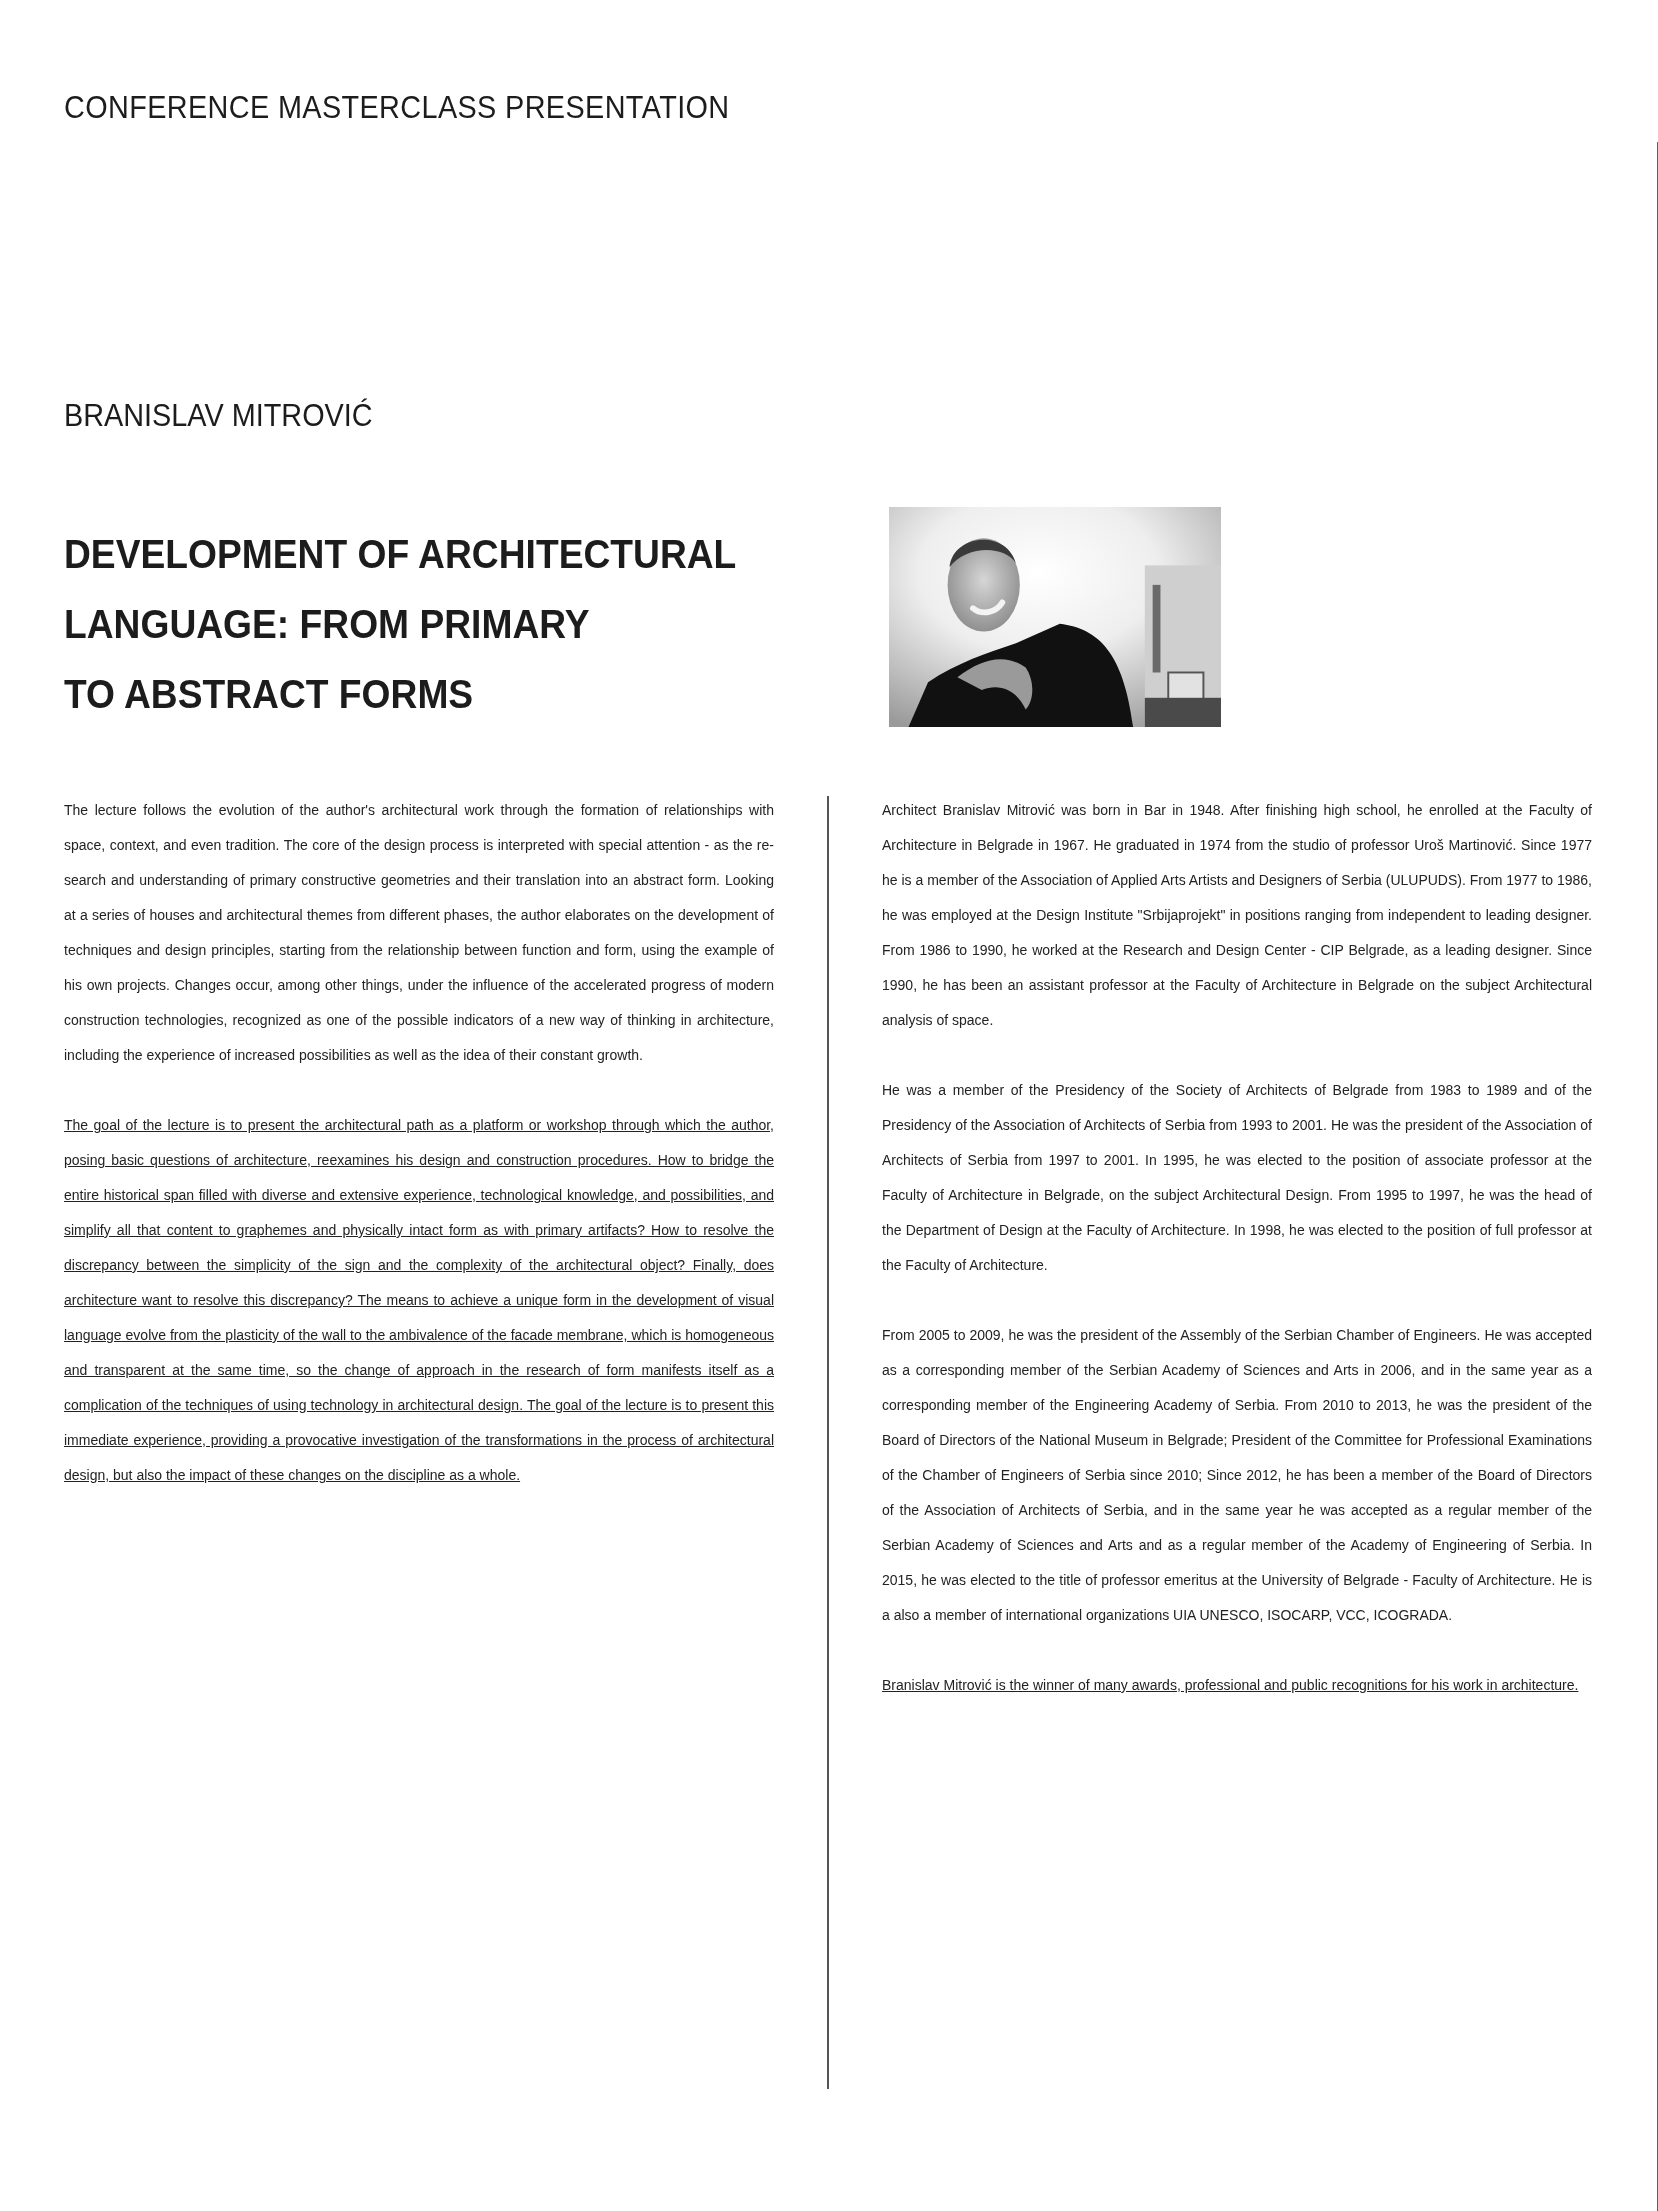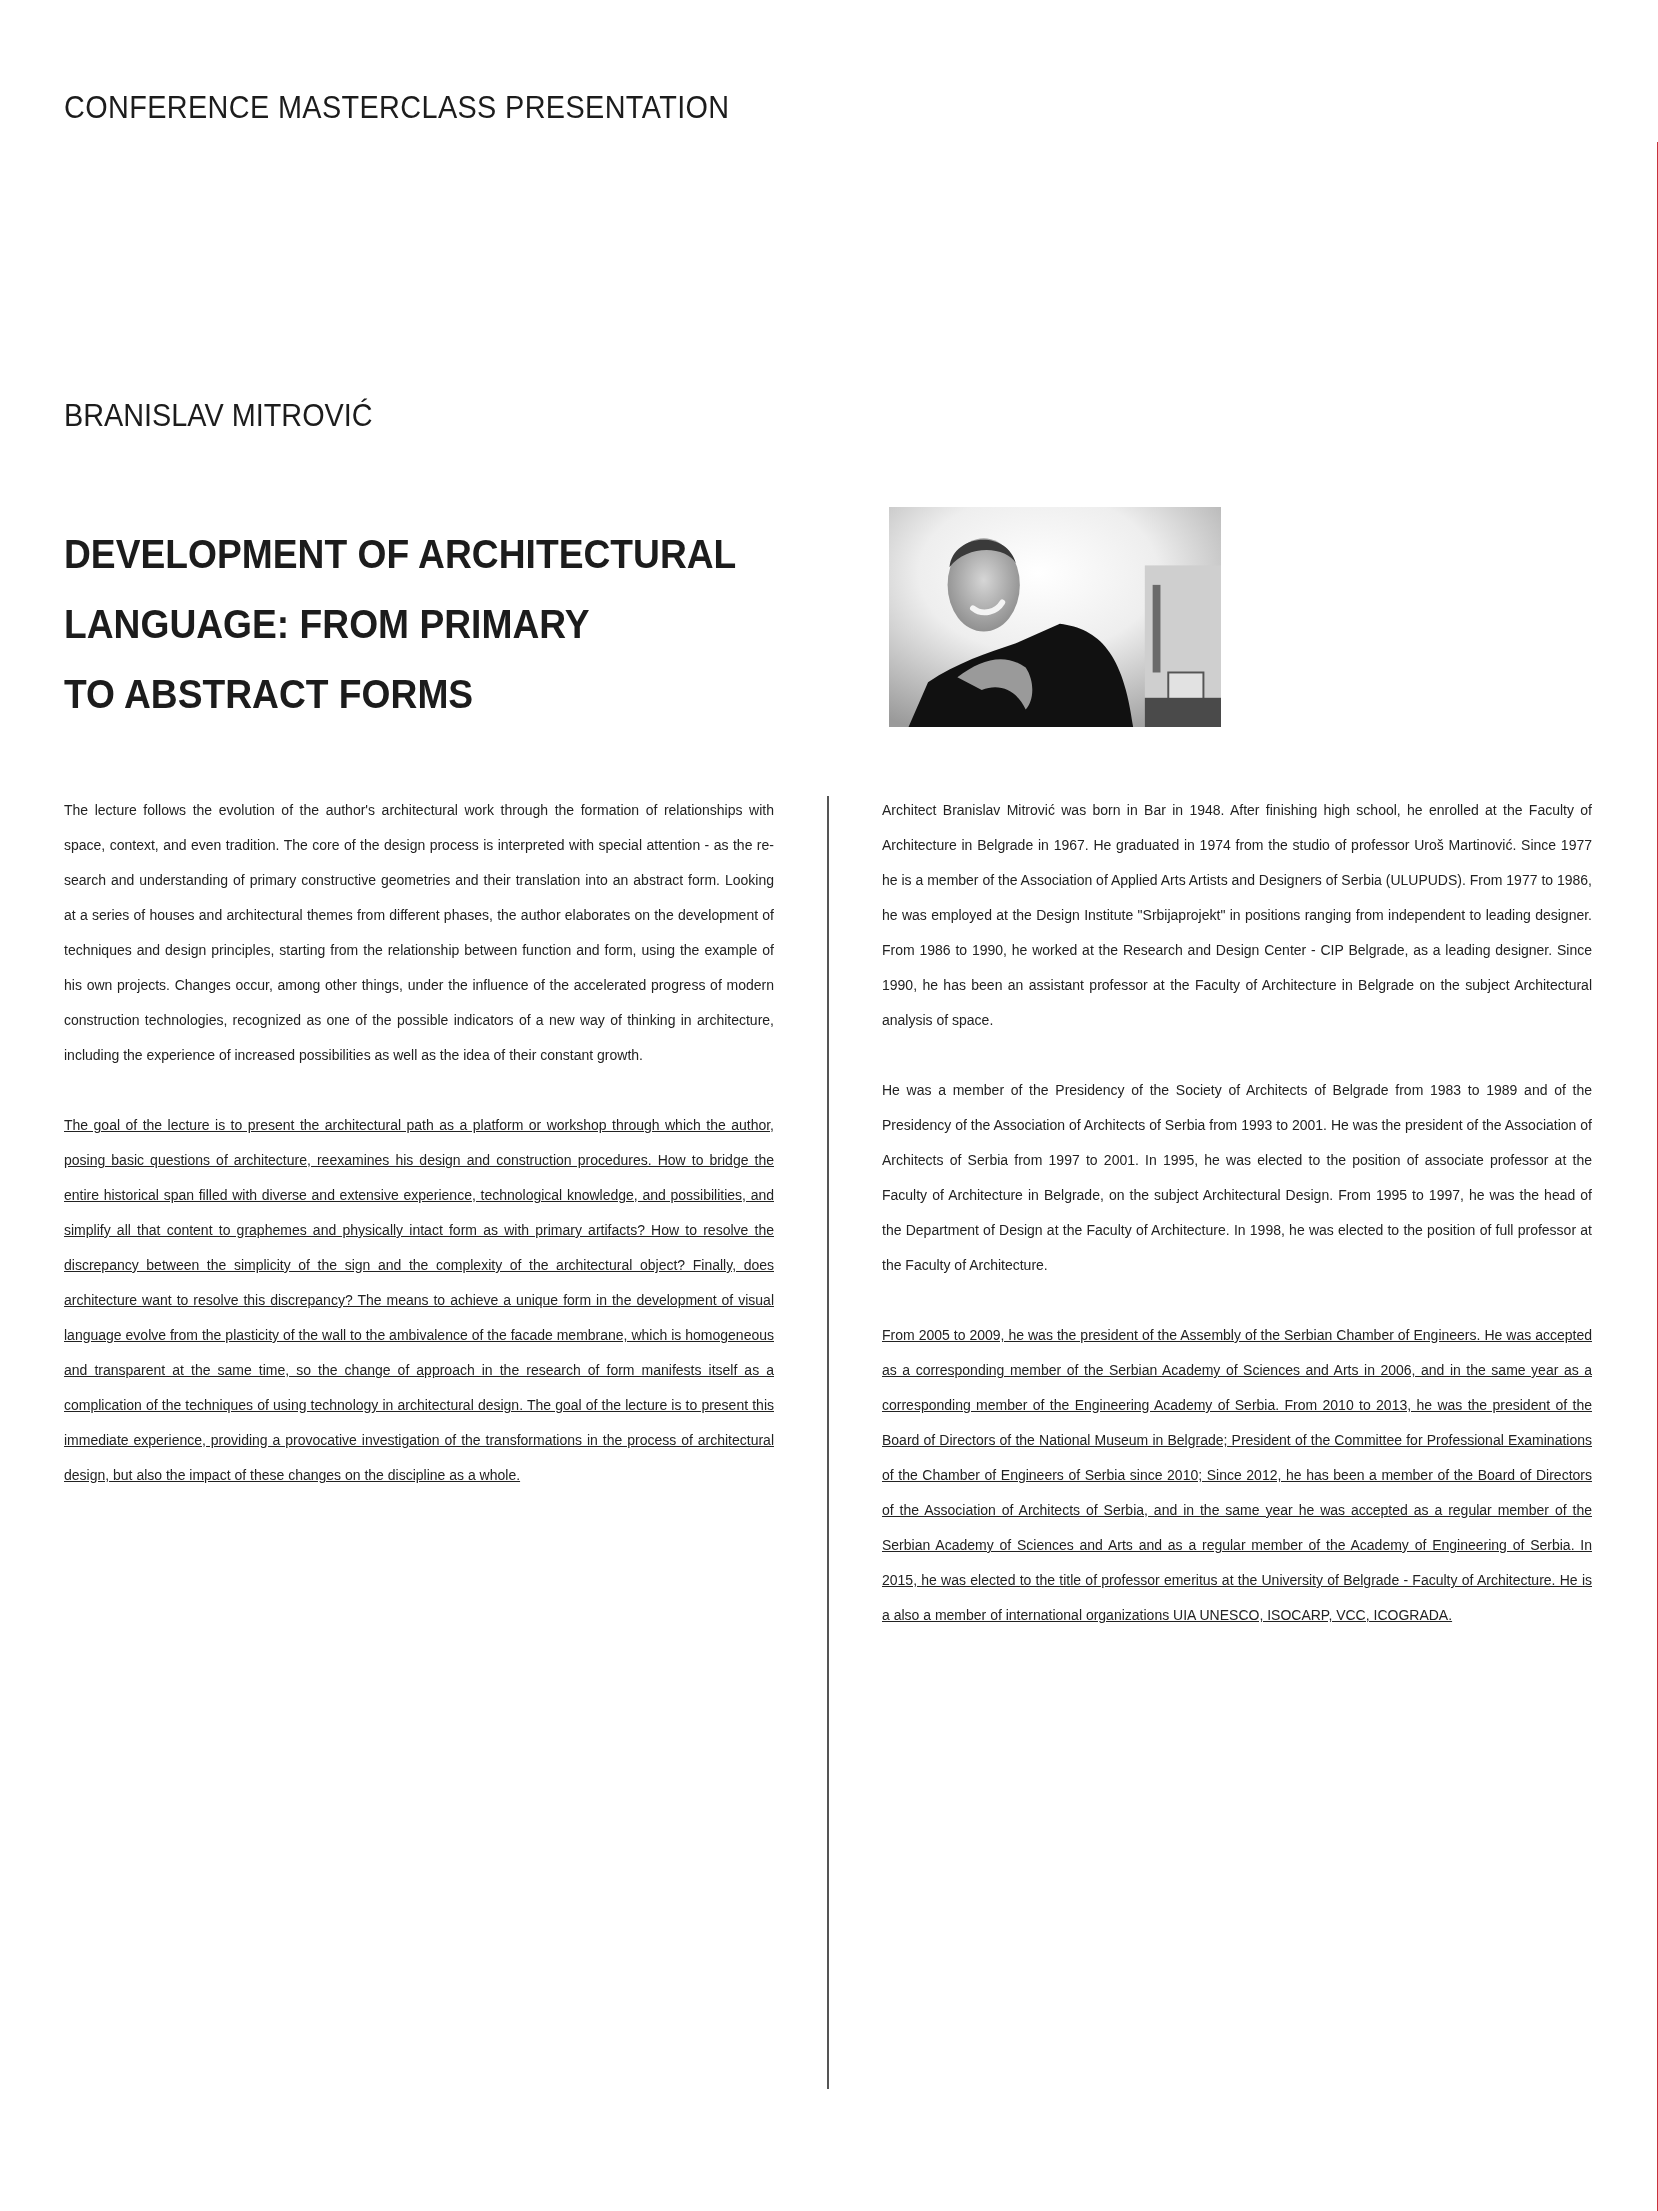--- a/index.html
+++ b/index.html
@@ -146,14 +146,15 @@
 
 <div class="col col-left">
   <p>The lecture follows the evolution of the author's architectural work through the formation of relationships with space, context, and even tradition. The core of the design process is interpreted with special attention -  as the re­search and understanding of primary constructive geometries and their translation into an abstract form. Looking at a series of houses and archi­tectural themes from different phases, the author elaborates on the devel­opment of techniques and design principles, starting from the relationship between function and form, using the example of his own projects. Changes occur, among other things, under the influence of the accelerated progress of modern construction technologies, recognized as one of the possible in­dicators of a new way of thinking in architecture, including the experience of increased possibilities as well as the idea of their constant growth.</p>
   <p>The goal of the lecture is to present the architectural path as a platform or workshop through which the author, posing basic questions of architecture, reexamines his design and construction procedures. How to bridge the entire historical span filled with diverse and extensive experience, techno­logical knowledge, and possibilities, and simplify all that content to graph­emes and physically intact form as with primary artifacts? How to resolve the discrepancy between the simplicity of the sign and the complexity of the architectural object? Finally, does architecture want to resolve this discrep­ancy? The means to achieve a unique form in the development of visual lan­guage evolve from the plasticity of the wall to the ambivalence of the facade membrane, which is homogeneous and transparent at the same time, so the change of approach in the research of form manifests itself as a complica­tion of the techniques of using technology in architectural design. The goal of the lecture is to present this immediate experience, providing a provoca­tive investigation of the transformations in the process of architectural design, but also the impact of these changes on the discipline as a whole.</p>
 </div>
 
 <div class="col col-right">
   <p>Architect Branislav Mitrović was born in Bar in 1948. After finishing high school, he enrolled at the Faculty of Architecture in Belgrade in 1967. He graduated in 1974 from the studio of professor Uroš Martinović. Since 1977 he is a member of the Association of Applied Arts Artists and Designers of Serbia (ULUPUDS). From 1977 to 1986, he was employed at the Design Insti­tute "Srbijaprojekt" in positions ranging from independent to leading design­er. From 1986 to 1990, he worked at the Research and Design Center - CIP Belgrade, as a leading designer. Since 1990, he has been an assistant pro­fessor at the Faculty of Architecture in Belgrade on the subject Architectural analysis of space.</p>
   <p>He was a member of the Presidency of the Society of Architects of Belgrade from 1983 to 1989 and of the Presidency of the Association of Architects of Serbia from 1993 to 2001. He was the president of the Association of Archi­tects of Serbia from 1997 to 2001. In 1995, he was elected to the position of associate professor at the Faculty of Architecture in Belgrade, on the sub­ject Architectural Design. From 1995 to 1997, he was the head of the De­partment of Design at the Faculty of Architecture. In 1998, he was elected to the position of full professor at the Faculty of Architecture.</p>
   <p>From 2005 to 2009, he was the president of the Assembly of the Serbian Chamber of Engineers. He was accepted as a corresponding member of the Serbian Academy of Sciences and Arts in 2006, and in the same year as a corresponding member of the Engineering Academy of Serbia. From 2010 to 2013, he was the president of the Board of Directors of the National Museum in Belgrade; President of the Committee for Professional Examina­tions of the Chamber of Engineers of Serbia since 2010; Since 2012, he has been a member of the Board of Directors of the Association of Architects of Serbia, and in the same year he was accepted as a regular member of the Serbian Academy of Sciences and Arts and as a regular member of the Academy of Engineering  of Serbia. In 2015, he was elected to the title of professor emeritus at the University of Belgrade - Faculty of Architecture. He is a also a member of international organizations UIA UNESCO, ISOCARP, VCC, ICOGRADA.</p>
+  <p>Branislav Mitrović is the winner of many awards, professional and public recognitions for his work in architecture.</p>
 </div>
 
 
 </body></html>

